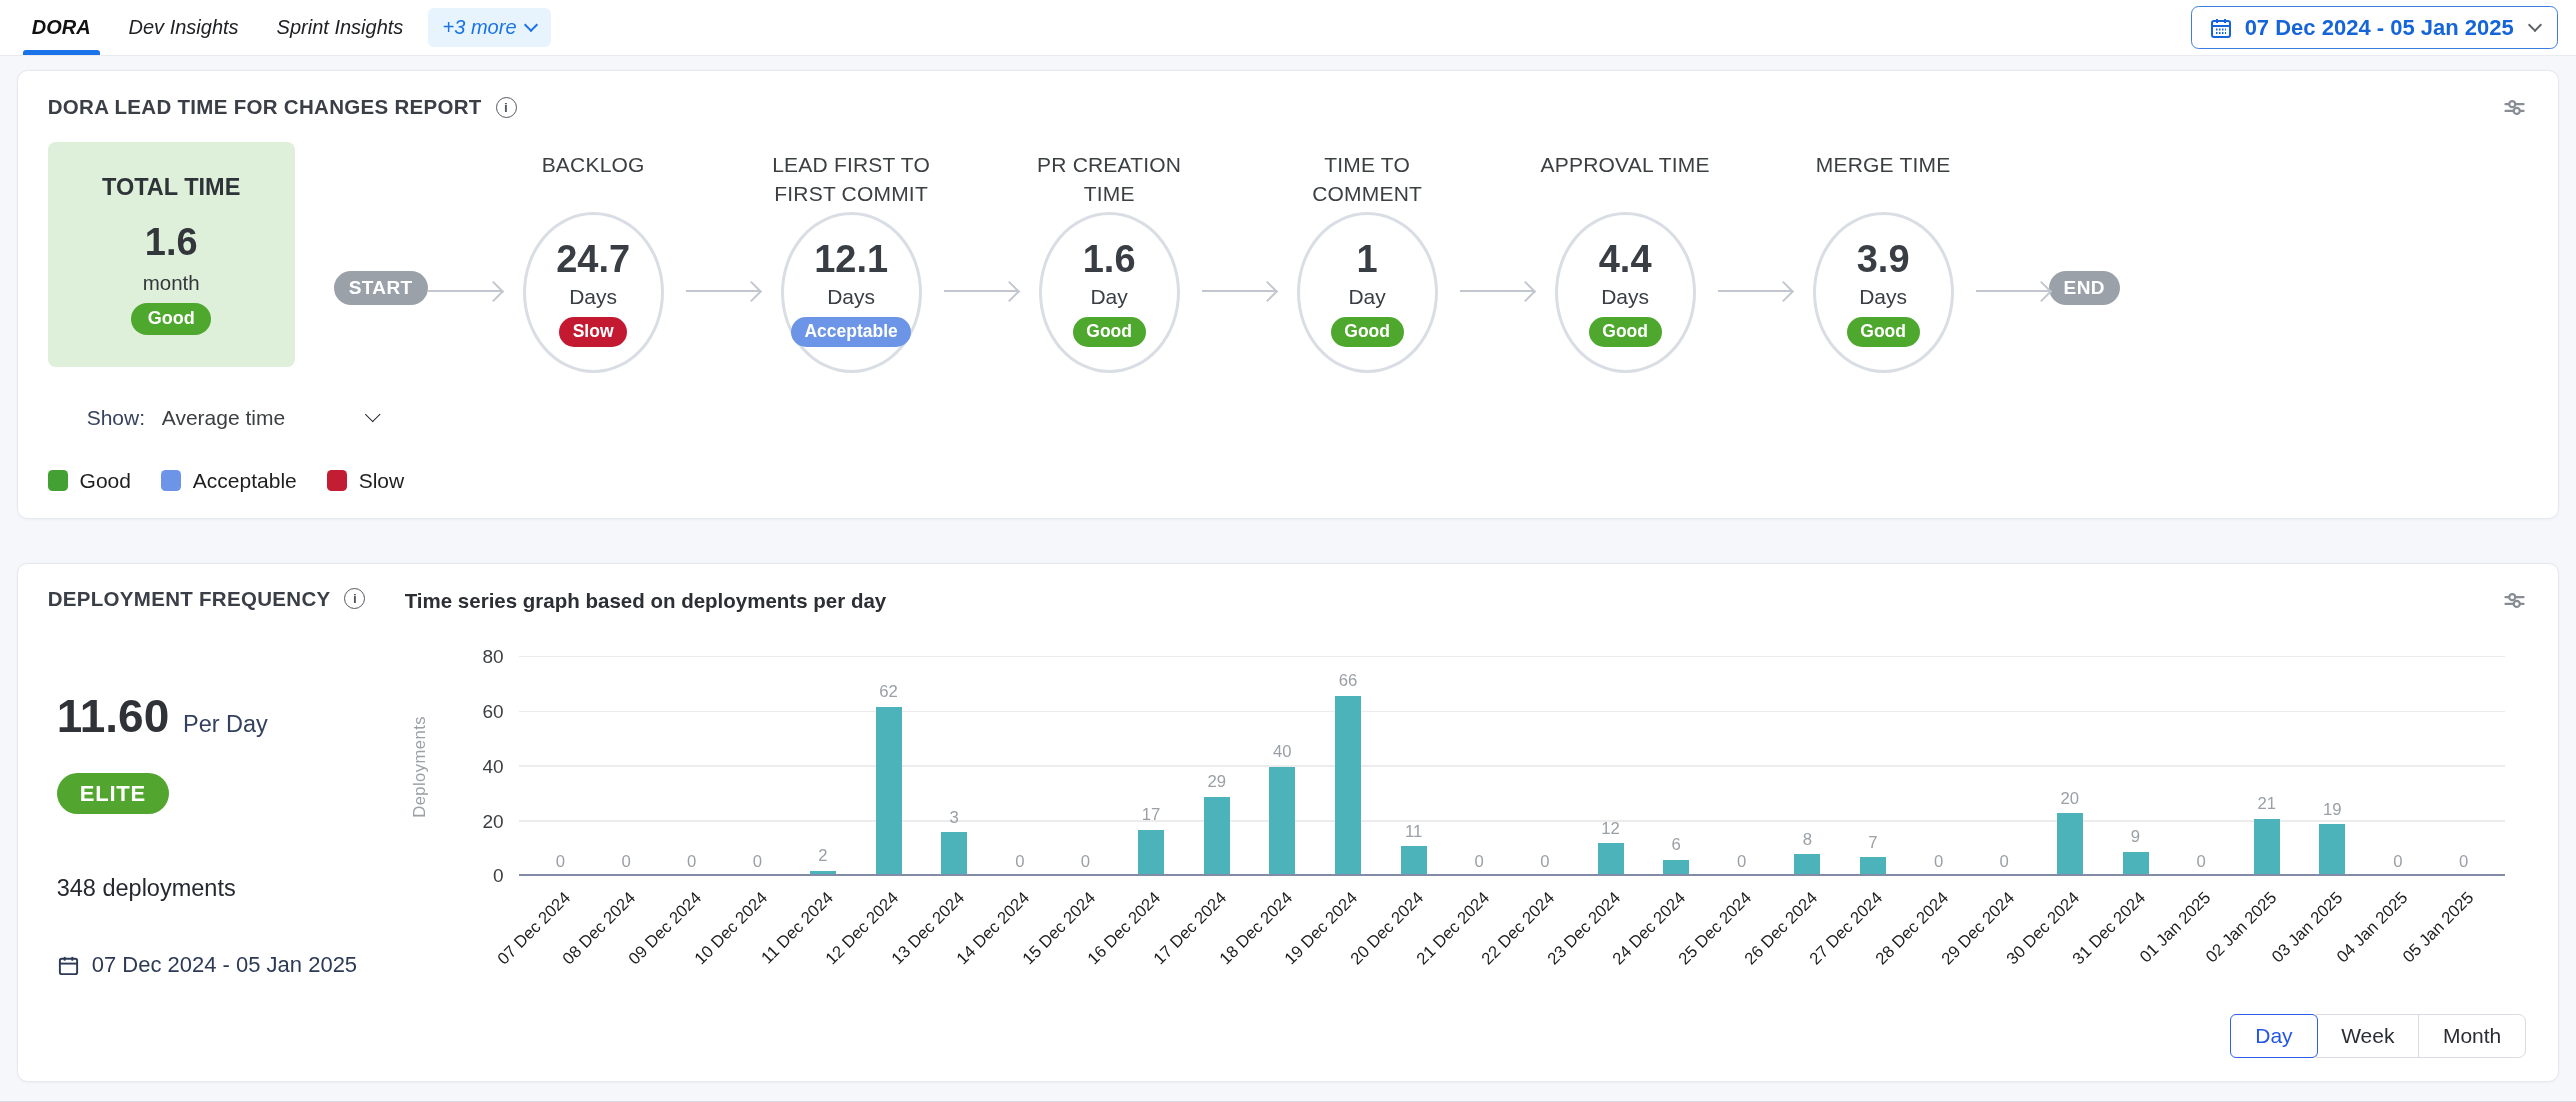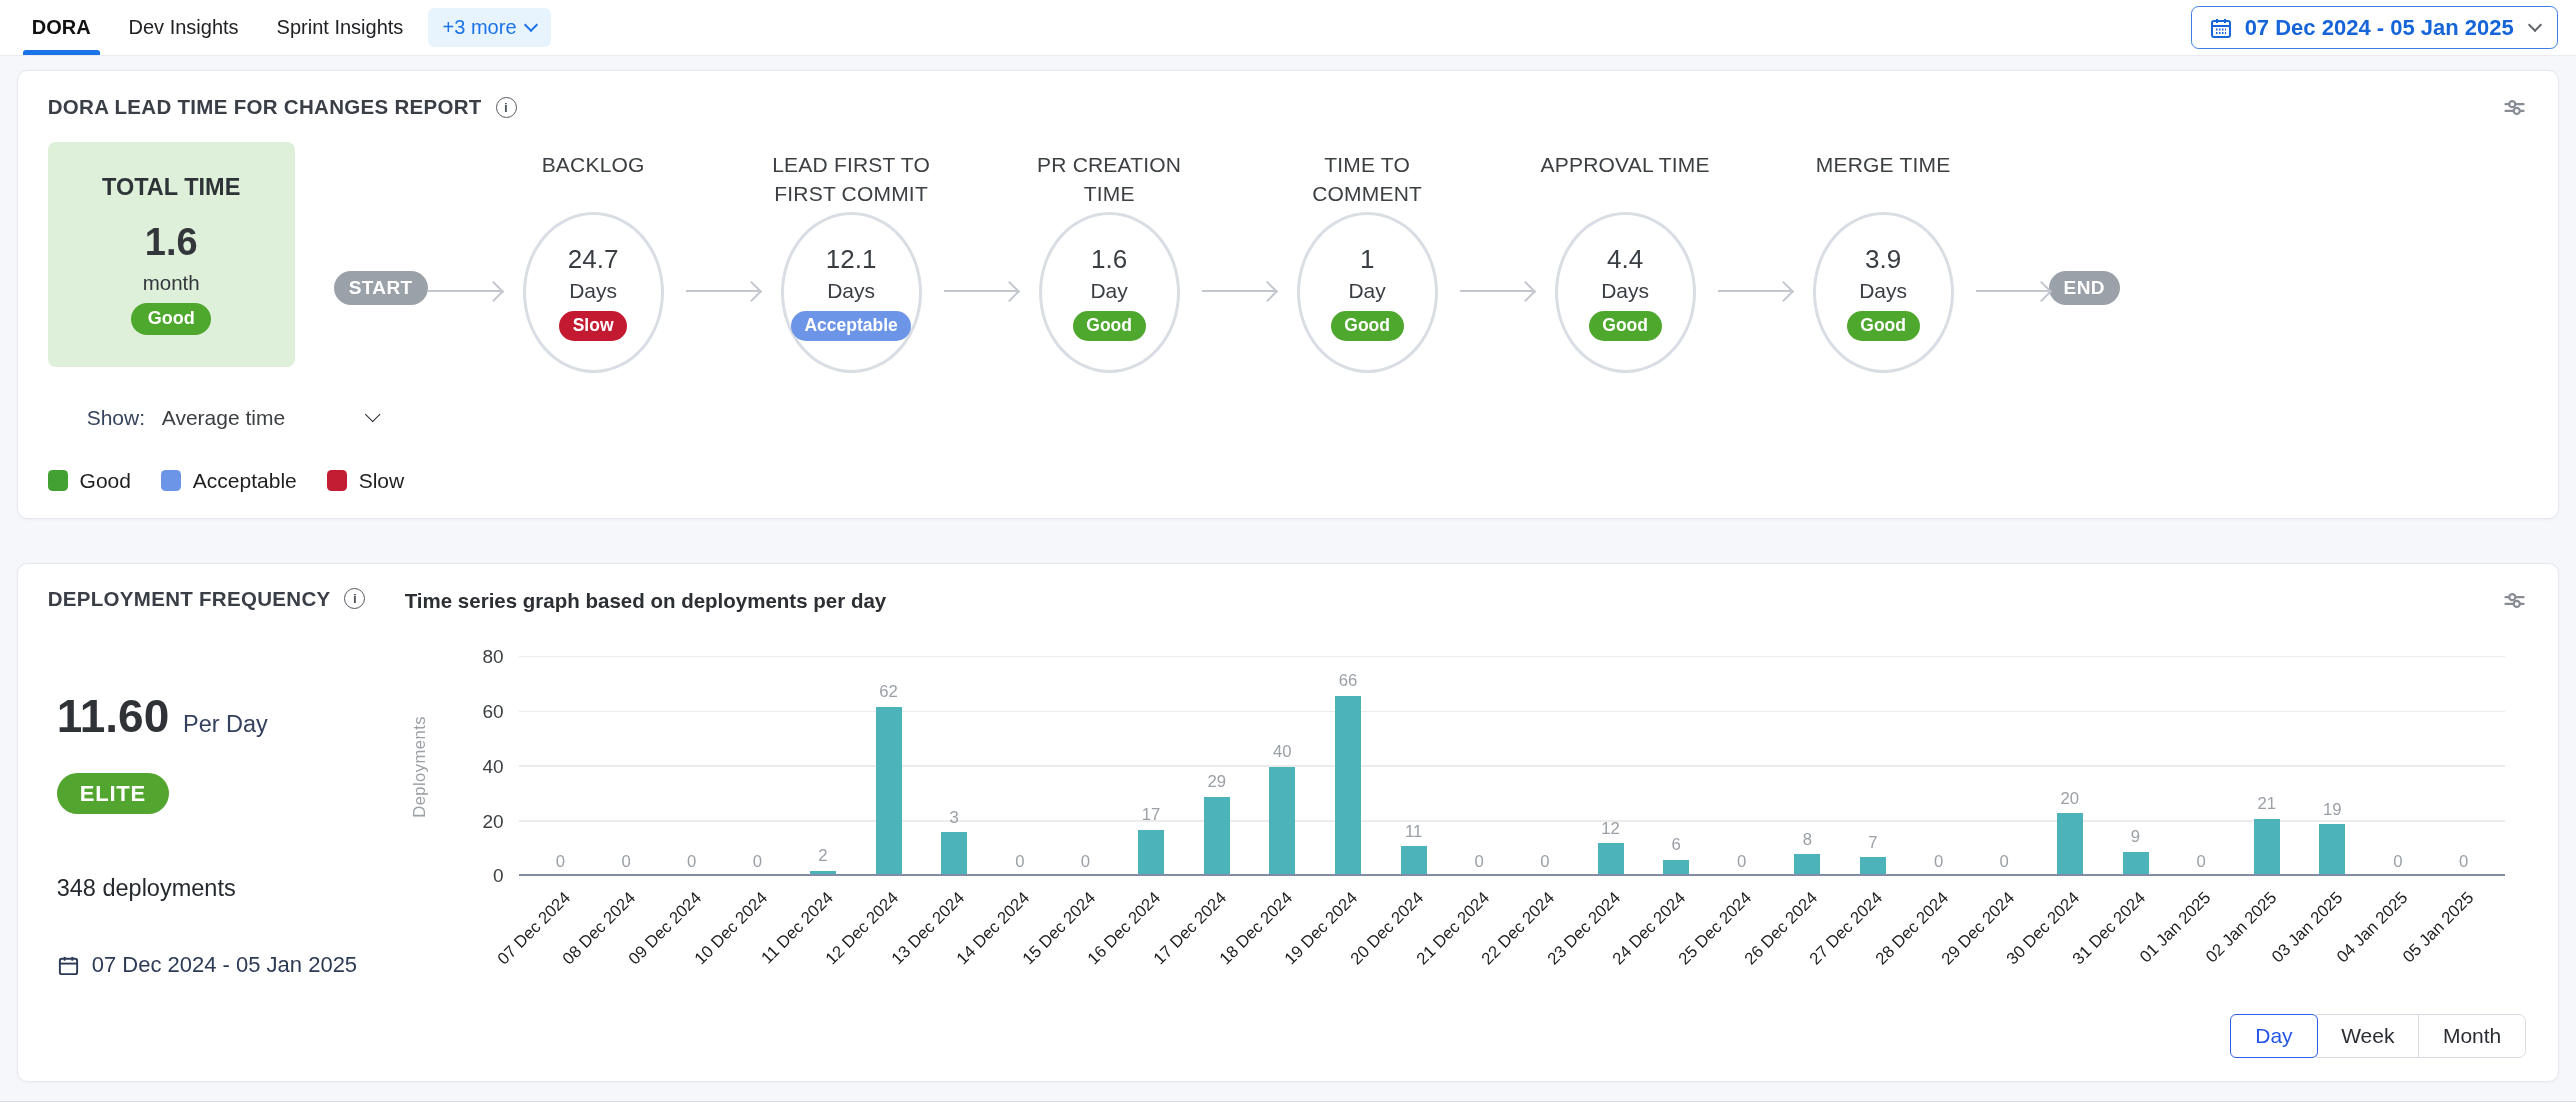--- a/index.html
+++ b/index.html
@@ -10,21 +10,21 @@
     color: #202124;
     overflow: hidden;
     position: relative;
   }
   
   .topbar {
     height: 56px; background: #fff; border-bottom: 1.5px solid #e9ebf1;
     display: flex; align-items: center; justify-content: space-between;
     padding: 0 18px;
   }
-  .tabs { display: flex; align-items: center; height: 100%; gap: 10.6px; }
+  .tabs { display: flex; align-items: center; height: 100%; gap: 10.6px; font-style: italic; }
   .tab {
     position: relative; height: 100%; display: flex; align-items: center;
     padding: 0 13.7px; font-size: 20px; color: #202124; cursor: pointer; font-weight: 500;
   }
   .tab.active { font-weight: 700; color: #111; }
   .tab.active::after {
     content:""; position: absolute; left: 4.6px; right: 4.6px; bottom: 0;
     height: 4.6px; border-radius: 3px 3px 0 0; background: #1a73e8;
   }
   .more-chip {
@@ -81,21 +81,21 @@
   .stage { width: 185px; flex: none; display: flex; flex-direction: column; align-items: center; }
   .stage-title {
     height: 62px; text-align: center; font-size: 21px; color: #3c4043;
     font-weight: 500; line-height: 1.4; letter-spacing: 0.2px;
   }
   .node {
     width: 141px; height: 161px; border: 3px solid #d9dde4; border-radius: 50%;
     background: #fff; display: flex; flex-direction: column; align-items: center;
     justify-content: center; gap: 4.6px;
   }
-  .node-value { font-size: 26px; font-weight: 400; color: #393e44; }
+  .node-value { font-size: 38px; font-weight: 700; color: #393e44; }
   .node-unit { font-size: 21px; color: #393e44; margin-bottom: 3px; }
   .node .pill { font-size: 17.5px; padding: 4.6px 13.7px; }
   .arrow {
     flex: 1 1 53px; max-width: 73px; min-width: 36px; height: 2.3px; background: #c2c7cf;
     margin-top: 140px; position: relative;
   }
   .arrow::after {
     content:""; position: absolute; right: 0; top: -6px; width: 13px; height: 13px;
     border-right: 2.3px solid #c2c7cf; border-bottom: 2.3px solid #c2c7cf; transform: rotate(-45deg);
   }

